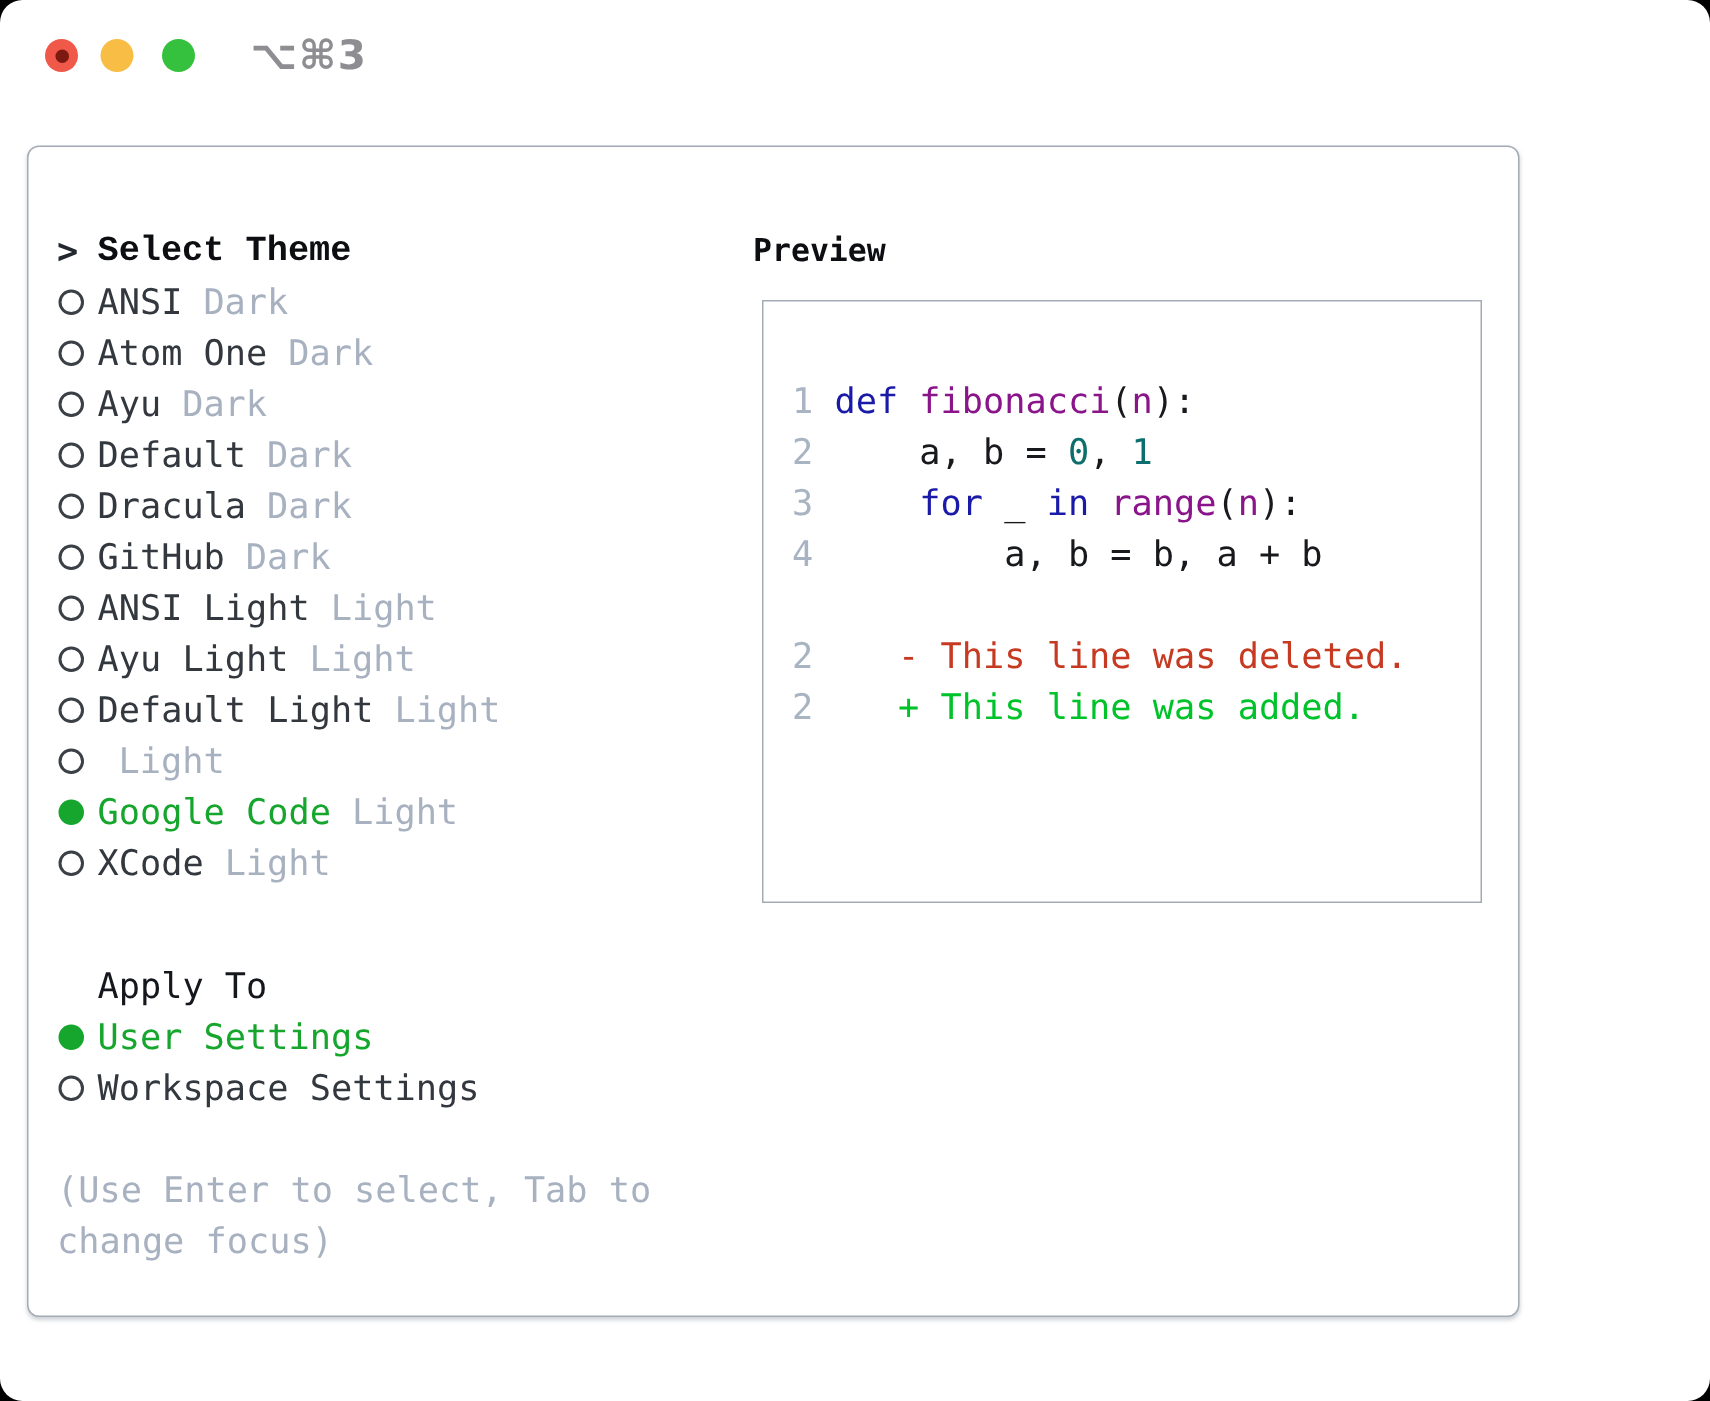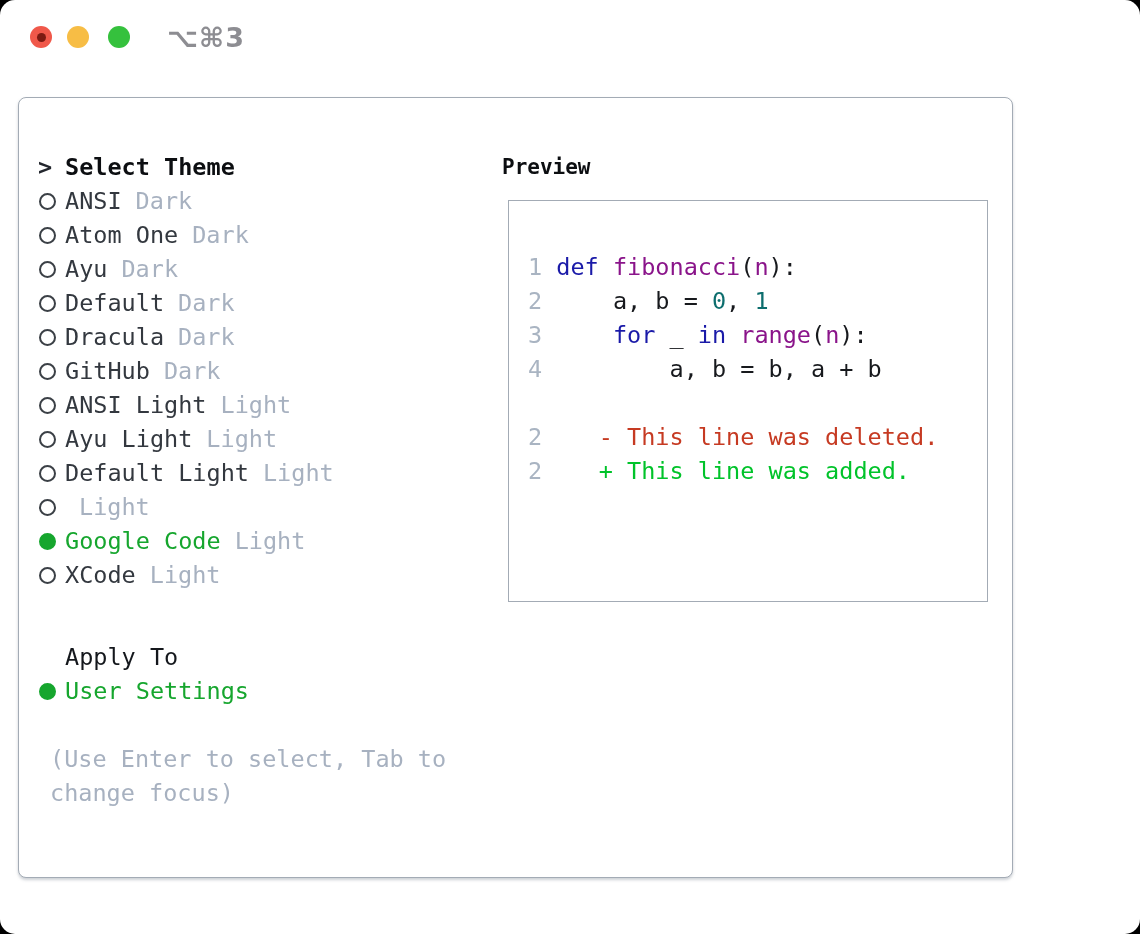--- a/index.html
+++ b/index.html
@@ -31,28 +31,28 @@
     box-shadow:0 2px 3px rgba(110,120,135,.35);
   }
   
   .left-col{position:absolute;left:19px;top:52px;width:440px;font-size:23.5px;color:var(--text,#33383f);}
   .row{height:34px;display:flex;align-items:center;white-space:pre;}
   .marker{width:27px;flex:none;display:flex;align-items:center;color:#23272e;font-weight:bold;}
   .radio{
     width:13px;height:13px;border-radius:50%;border:2px solid #3b4046;margin-left:1px;box-sizing:content-box;
   }
   .radio.sel{background:var(--accent-green,#16a62e);border-color:var(--accent-green,#16a62e);}
-  .hdr-label{font-weight:bold;color:#0c0e11;}
+  .hdr-label{font-weight:bold;color:#0c0e11;font-family:Liberation Mono, monospace;}
   .item-label{color:var(--text,#33383f);}
   .item-label.sel{color:var(--accent-green,#16a62e);}
   .tag{color:var(--muted,#a7b1c0);margin-left:14px;}
   .apply-section{margin-top:48px;}
   .apply-hdr{color:#14171c;}
   .help{margin-top:34px;color:var(--muted,#a7b1c0);}
-  .help-line{height:34px;line-height:34px;white-space:pre;margin-left:12px;}
+  .help-line{height:34px;line-height:34px;white-space:pre;}
   
   .preview-hdr{
     position:absolute;left:483px;top:52px;height:34px;line-height:34px;
     font-size:21px;font-weight:bold;color:#0c0e11;
   }
   .preview-box{
     position:absolute;left:489px;top:101.5px;width:480px;height:402px;
     border:1.5px solid var(--border,#a3abb5);background:#fff;box-sizing:border-box;overflow:hidden;
   }
   .code{padding:49px 0 0 19px;font-size:23.5px;}
@@ -153,20 +153,25 @@
         <div class="row">
           <span class="marker"></span>
           <span class="apply-hdr">Apply To</span>
         </div>
         <div id="apply-list">
             <div class="row">
     <span class="marker"><span class="radio sel"></span></span>
     <span class="item-label sel">User Settings</span>
     
   </div>
+            <div class="row">
+    <span class="marker"><span class="radio"></span></span>
+    <span class="item-label">Workspace Settings</span>
+    
+  </div>
           </div>
       </div>
 
       <div class="help" id="help-text">
           <div class="help-line">(Use Enter to select, Tab to</div>
           <div class="help-line">change focus)</div>
         </div>
     </div>
 
     <div class="preview-hdr">Preview</div>

